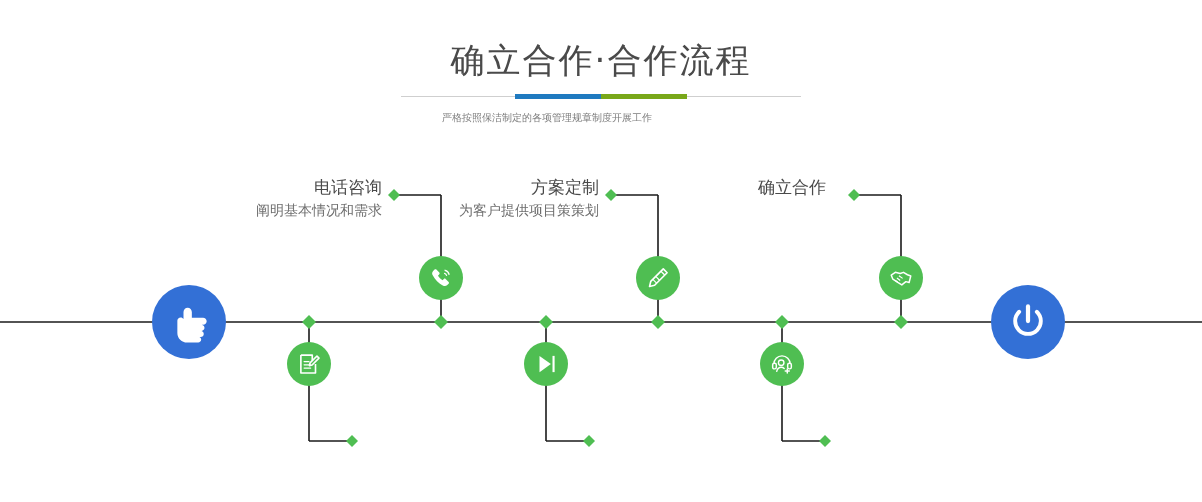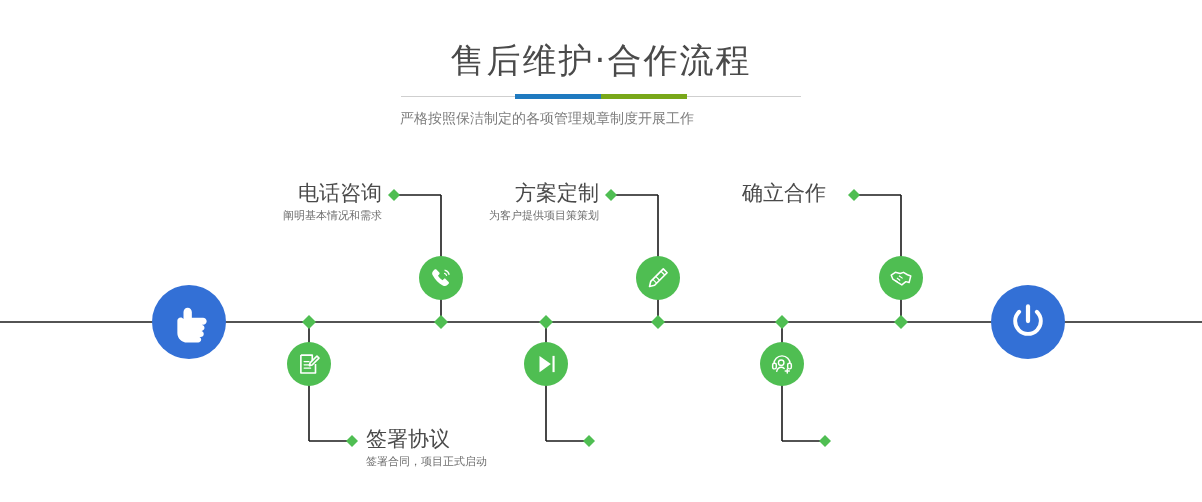--- a/index.html
+++ b/index.html
@@ -67,21 +67,21 @@
     top: 0;
     width: 86px;
     height: 5px;
   }
   #page-subtitle {
     position: absolute;
     left: 0;
     top: 106px;
     width: 1094px;
     text-align: center;
-    font-size: 14px;
+    font-size: 10px;
     line-height: 24px;
     color: #7d7d7d;
     white-space: nowrap;
   }
 
   
   #flow {
     position: absolute;
     left: 0;
     top: 140px;
@@ -117,45 +117,44 @@
     align-items: center;
     justify-content: center;
   }
 
   
   .step-label {
     position: absolute;
     white-space: nowrap;
   }
   .step-label .title {
-    font-size: 21px;
+    font-size: 17px;
     line-height: 22px;
     color: #4a4a4a;
-    margin-top: 6px;
   }
   .step-label .desc {
-    font-size: 11px;
+    font-size: 14px;
     line-height: 22px;
     color: #6e6e6e;
     margin-top: 1px;
   }
   .step-label.top-label {
     text-align: right;
   }
   .step-label.bottom-label {
     text-align: left;
   }
 </style>
 </head>
 <body>
 
 <div id="page">
 
   <div id="header">
-    <div id="page-title">售后维护·合作流程</div>
+    <div id="page-title">确立合作·合作流程</div>
 
     <div id="divider">
       <div class="rule"></div>
       <div class="seg-blue" id="seg-blue" style="background: rgb(31, 122, 192);"></div>
       <div class="seg-green" id="seg-green" style="background: rgb(121, 168, 26);"></div>
     </div>
 
     <div id="page-subtitle">严格按照保洁制定的各项管理规章制度开展工作</div>
   </div>
 
@@ -250,24 +249,20 @@
       <div class="title">确立合作</div>
     </div>
 
     <div class="step-node" style="left: 287px; top: 202px; background: rgb(79, 190, 82);">
       <svg width="26" height="26" viewBox="0 0 32 32">
         <path fill="none" stroke="#ffffff" stroke-width="2" stroke-linejoin="round" d="M6 5h14v7M6 5v22h18V16"></path>
         <path fill="none" stroke="#ffffff" stroke-width="1.6" stroke-linecap="round" d="M10 13h6M10 17h6M10 21h8"></path>
         <path fill="none" stroke="#ffffff" stroke-width="2" stroke-linejoin="round" d="M25.8 6.2l2.5 2.5-8.5 8.5-3.3 0.8 0.8-3.3z"></path>
       </svg>
     </div>
-    <div class="step-label bottom-label" style="left:366px; top:282px;">
-      <div class="title">签署协议</div>
-      <div class="desc">签署合同，项目正式启动</div>
-    </div>
 
     <div class="step-node" style="left: 524px; top: 202px; background: rgb(79, 190, 82);">
       <svg width="26" height="26" viewBox="0 0 32 32">
         <polygon fill="#ffffff" points="8,6 22,16 8,26"></polygon>
         <rect fill="#ffffff" x="24" y="6" width="2.6" height="20"></rect>
       </svg>
     </div>
 
     <div class="step-node" style="left: 760px; top: 202px; background: rgb(79, 190, 82);">
       <svg width="26" height="26" viewBox="0 0 32 32">

